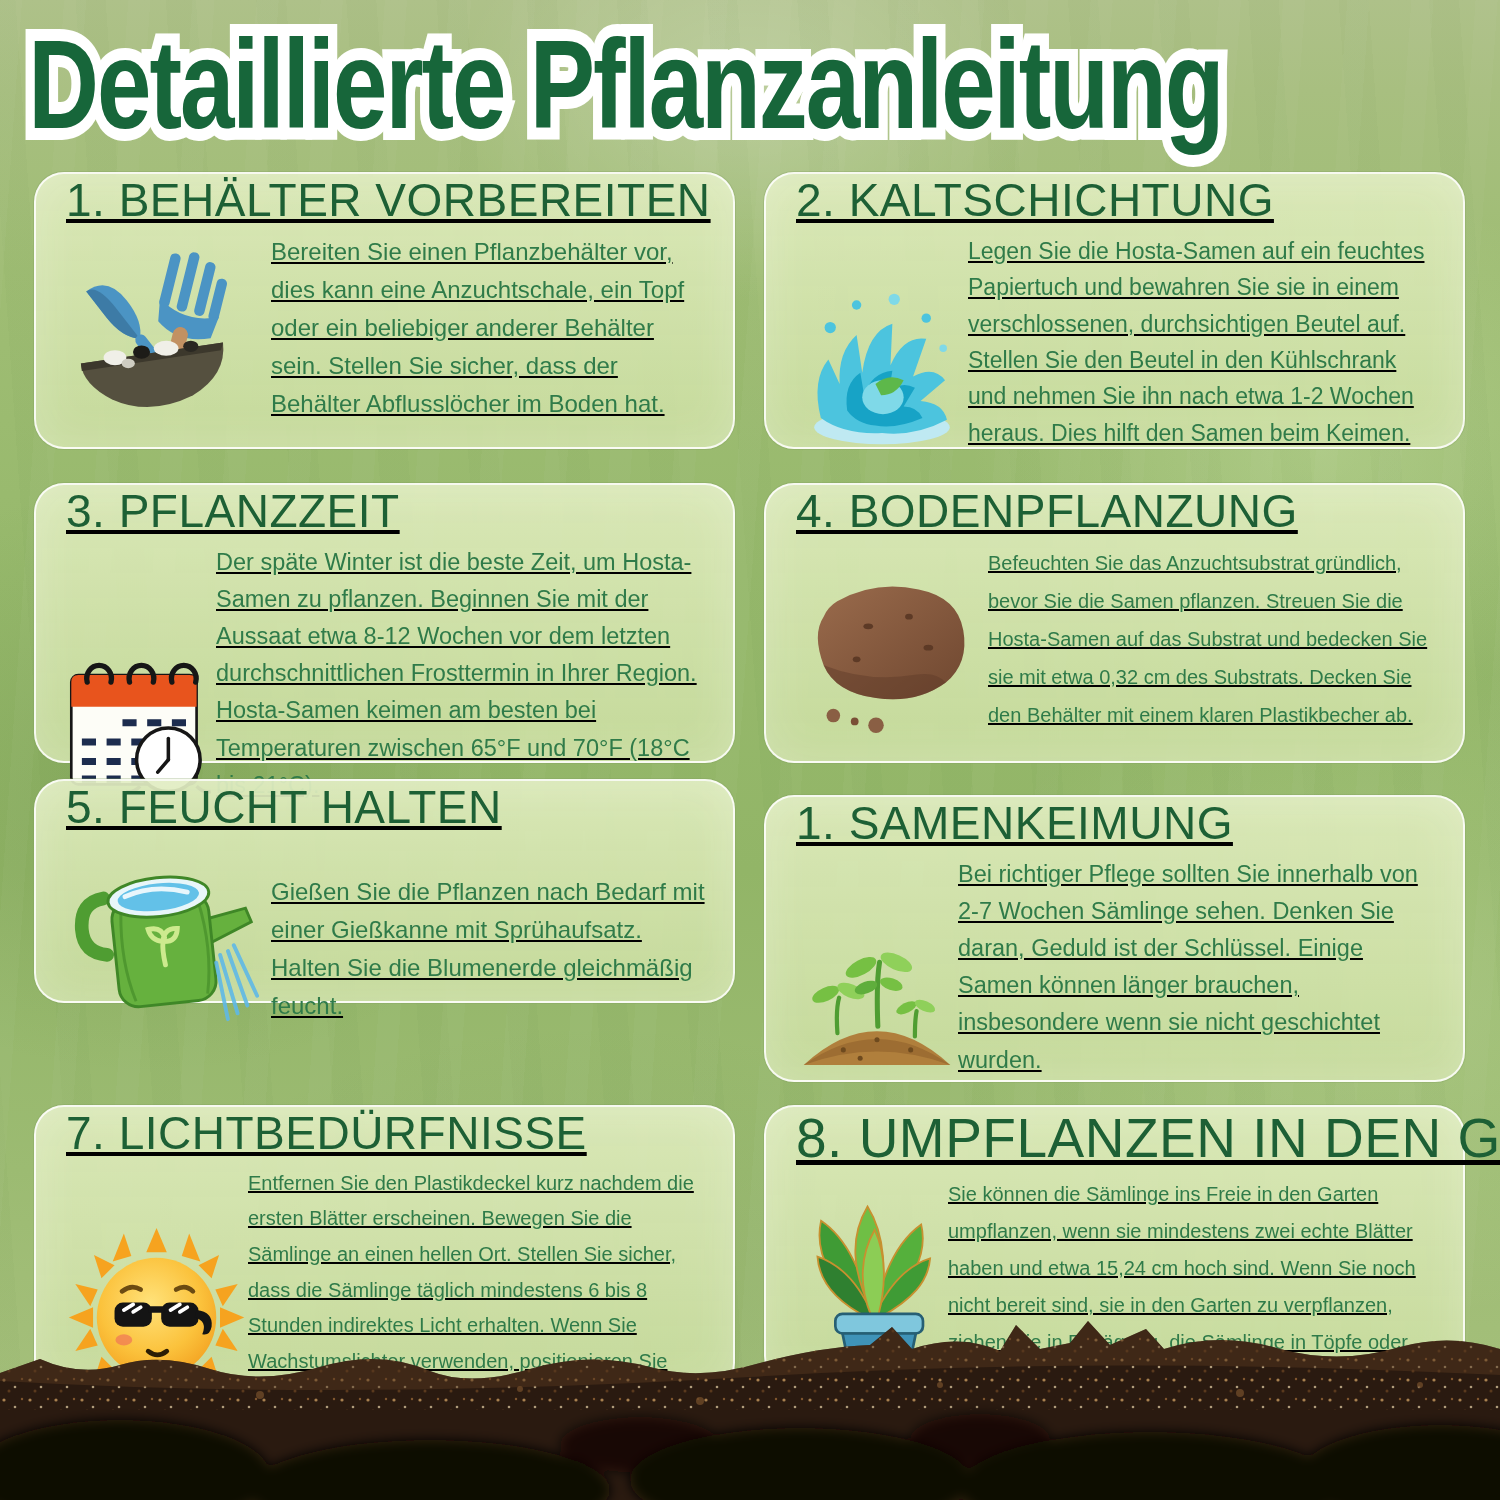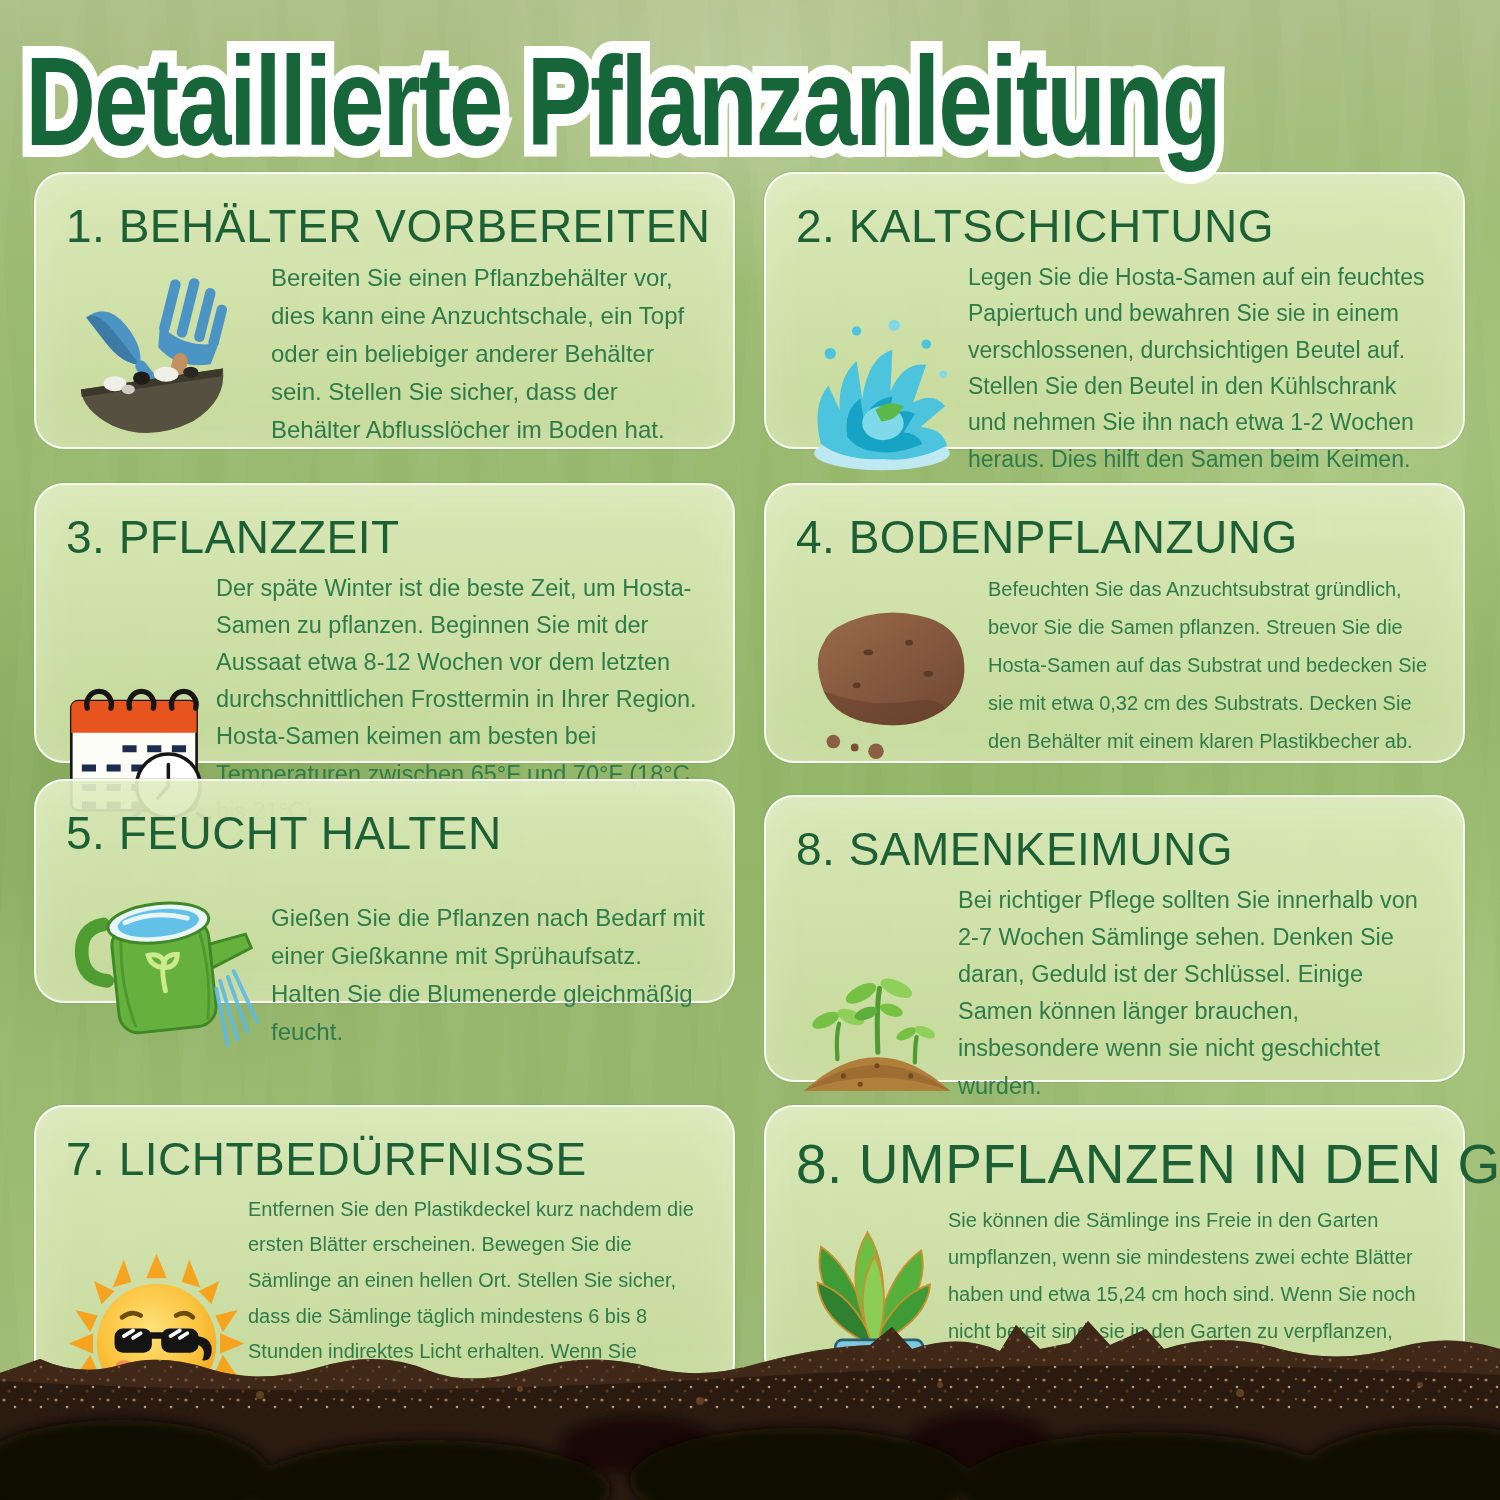--- a/index.html
+++ b/index.html
@@ -17,40 +17,41 @@
       radial-gradient(620px 460px at 92% 66%, rgba(215,235,180,.25), rgba(215,235,180,0) 72%),
       radial-gradient(700px 420px at 40% 88%, rgba(90,130,60,.18), rgba(90,130,60,0) 70%);
   }
   .bg-streaks{position:absolute;inset:0;pointer-events:none;opacity:.5;
     background:
       repeating-linear-gradient(94deg, rgba(255,255,255,.055) 0 22px, rgba(255,255,255,0) 22px 64px),
       repeating-linear-gradient(86deg, rgba(70,110,45,.06) 0 30px, rgba(70,110,45,0) 30px 90px);
   }
 
   
-  .title{position:absolute;z-index:3;top:18px;left:0;width:1211px;margin:17px;text-align:center;}
+  .title{position:absolute;z-index:3;top:18px;left:0;width:1211px;margin:0;text-align:right;}
   .title-text{
     position:relative;display:inline-block;z-index:1;white-space:nowrap;
     font-family:"Liberation Sans",sans-serif;font-weight:bold;
     font-size:96px;letter-spacing:-2px;color:#17663a;
     transform:scale(1.02,1.32);transform-origin:50% 18%;
   }
   .title-text::before{
     content:attr(data-text);position:absolute;left:0;top:0;z-index:-1;color:#fff;
     -webkit-text-stroke:18px #ffffff;
     text-shadow:0 0 6px rgba(255,255,255,.95),0 0 2px #fff;
   }
 
   
   .card{
     position:absolute;z-index:2;width:701px;box-sizing:border-box;
-    padding:26px 28px 14px 30px;border-radius:30px;
+    padding:0 28px 14px 30px;border-radius:30px;
     background:linear-gradient(180deg, rgba(222,235,188,.92), rgba(203,222,161,.88));
     border:2px solid rgba(255,255,255,.85);
     box-shadow:0 0 0 1px rgba(130,160,95,.30), inset 0 0 46px rgba(255,255,255,.22);
+    text-decoration:underline;
   }
   .card h2{
     margin:0 0 6px 0;font-weight:400;color:#1d6035;letter-spacing:.5px;
     font-size:46px;line-height:1.15;white-space:nowrap;
   }
   .row{display:flex;align-items:flex-end;}
   .icon-col{flex:0 0 auto;display:flex;justify-content:center;align-items:center;}
   .body{color:#2f7b49;line-height:1.58;margin:0;}
 
   .card1{left:34px;top:172px;height:277px}
@@ -207,21 +208,21 @@
             <line x1="164" y1="108" x2="188" y2="160"></line>
             <line x1="146" y1="126" x2="158" y2="184"></line>
           </g>
         </svg>
       </span>
       <p class="body">Gießen Sie die Pflanzen nach Bedarf mit einer Gießkanne mit Sprühaufsatz. Halten Sie die Blumenerde gleichmäßig feucht.</p>
     </div>
   </section>
 
   <section class="card card6">
-    <h2>8. SAMENKEIMUNG</h2>
+    <h2>1. SAMENKEIMUNG</h2>
     <div class="row">
       <span class="icon-col">
         <svg width="160" height="150" viewBox="0 0 190 155">
           <path d="M8 150 Q95 70 182 150 Z" fill="#b07f3c"></path>
           <path d="M8 150 Q95 88 182 150 L182 150 Q95 118 8 150 Z" fill="#8a5c28" opacity=".5"></path>
           <circle cx="55" cy="132" r="3" fill="#6e4a1e"></circle>
             <circle cx="95" cy="120" r="3" fill="#6e4a1e"></circle>
           <circle cx="135" cy="132" r="3" fill="#6e4a1e"></circle>
             <circle cx="75" cy="142" r="3" fill="#6e4a1e"></circle>
           <path d="M48 112 Q46 84 50 70" fill="none" stroke="#4f9d32" stroke-width="5" stroke-linecap="round"></path>

